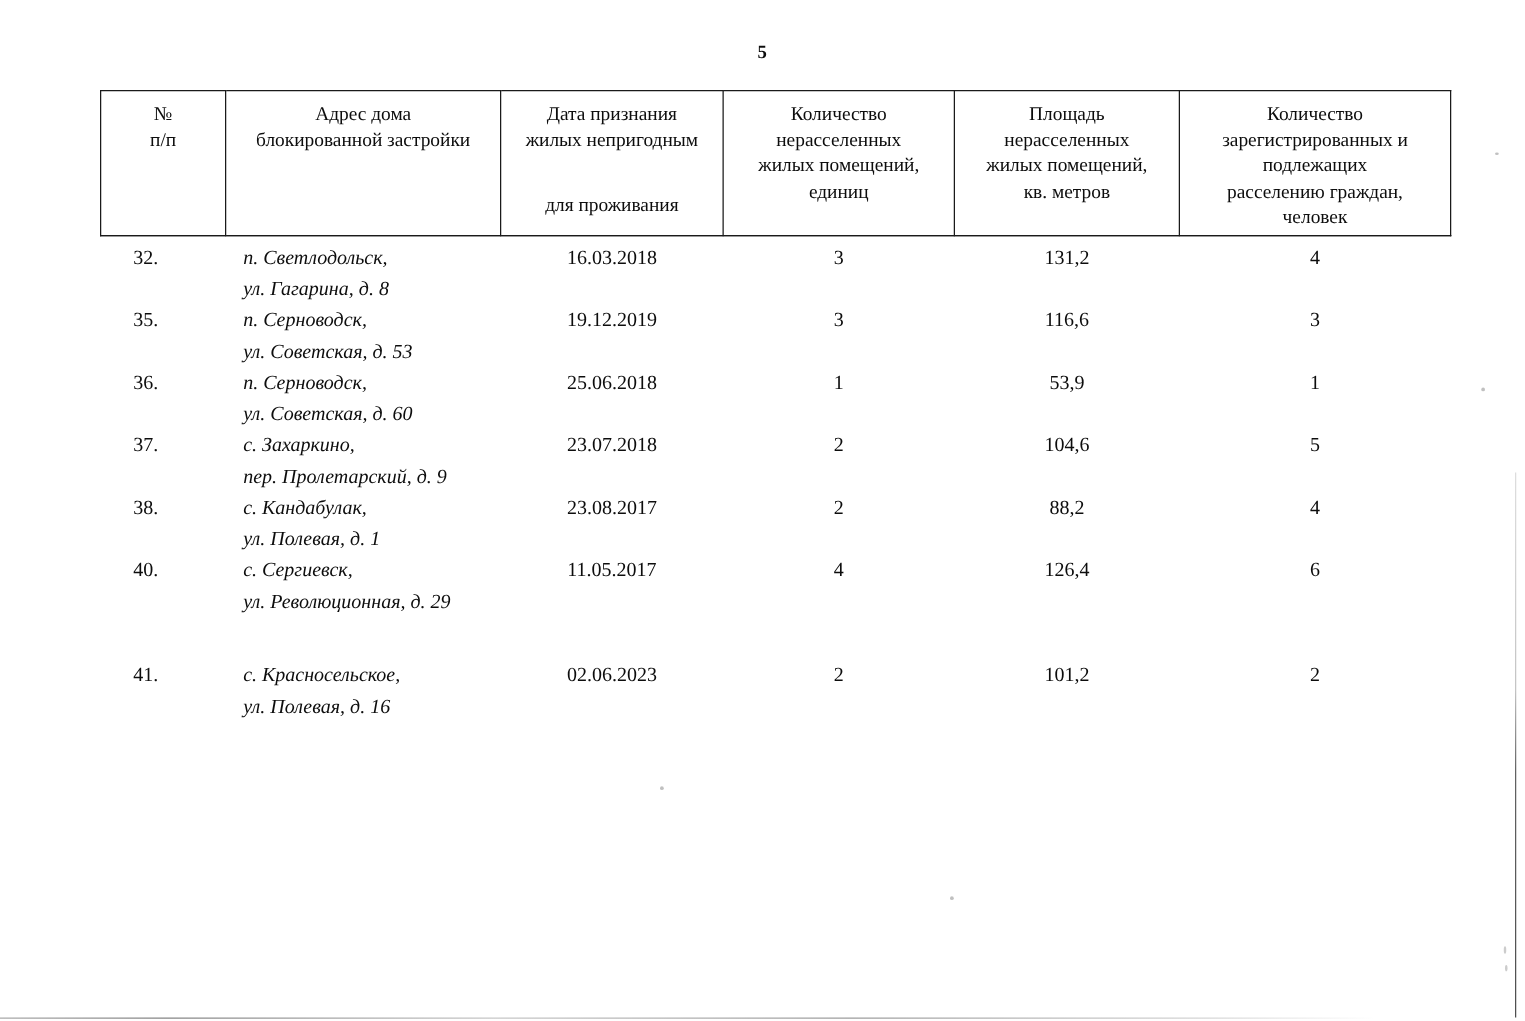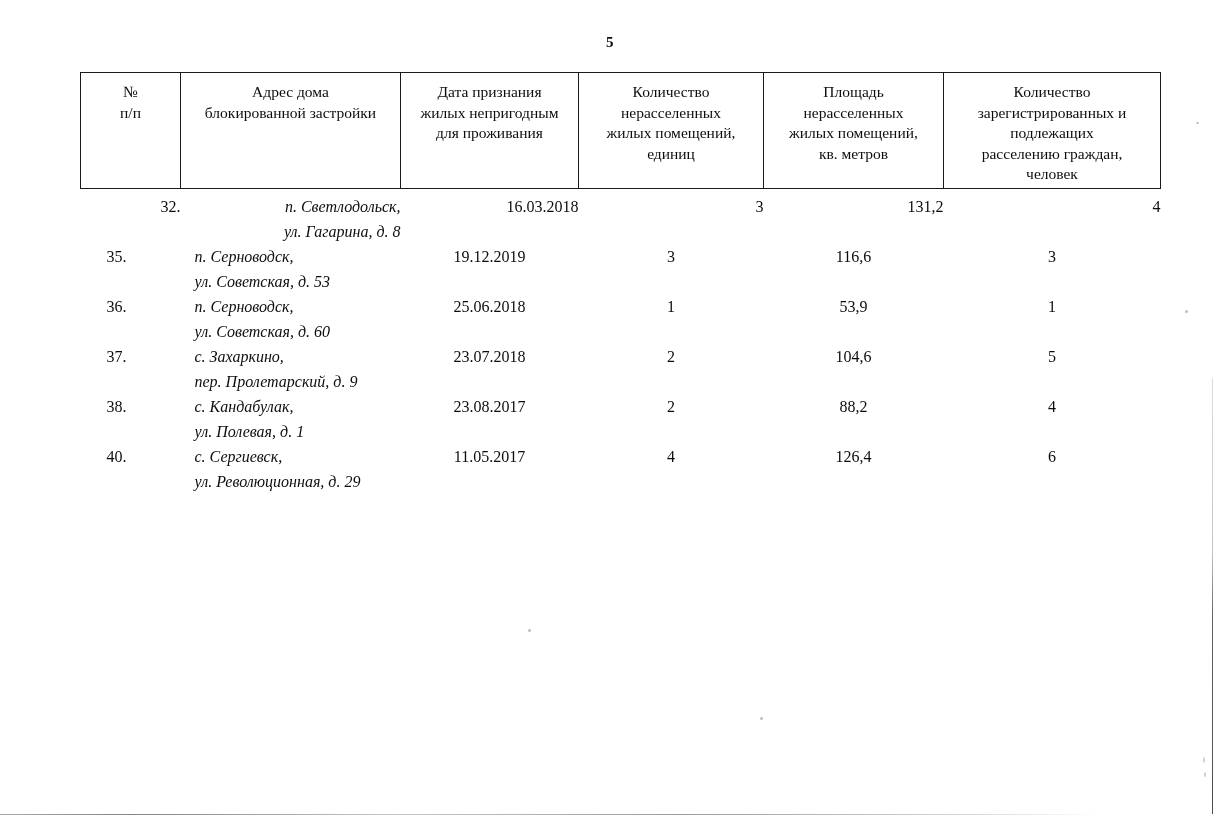--- a/index.html
+++ b/index.html
@@ -81,21 +81,21 @@
   tbody tr td.ctr{
     text-align:center;
   }
   tbody td .l1{ display:block; }
   tbody td .l2{ display:block; }
 
   
   tbody tr { height:50px; }
   tbody tr.gap-before td { padding-top:29px; }
   tbody tr.gap-before-big td { padding-top:34px; }
-  tbody tr:first-child td { padding-top:5px;text-align:right; }
+  tbody tr:first-child td { padding-top:5px; }
 
   
   .scan-line-bottom{
     position:absolute;
     left:0; top:814px;
     width:1100px; height:1px;
     background:linear-gradient(90deg,#9a9a9a 0%, #6e6e6e 12%, #bdbdbd 36%, #8a8a8a 62%, #cfcfcf 88%, #ffffff 100%);
     opacity:.85;
   }
   .scan-line-right{
@@ -137,21 +137,21 @@
             <span style="display: block;">№</span>
             <span style="display: block;">п/п</span>
           </th>
           <th>
             <span style="display: block;">Адрес дома</span>
             <span style="display: block;">блокированной застройки</span>
           </th>
           <th>
             <span style="display: block;">Дата признания</span>
             <span style="display: block;">жилых непригодным</span>
-            <span style="display: block;">для проживания</span>
+            <span style="display: block; margin-top: 32px;">для проживания</span>
           </th>
           <th>
             <span style="display: block;">Количество</span>
             <span style="display: block;">нерасселенных</span>
             <span style="display: block;">жилых помещений,</span>
             <span style="display: block;">единиц</span>
           </th>
           <th>
             <span style="display: block;">Площадь</span>
             <span style="display: block;">нерасселенных</span>
@@ -285,20 +285,41 @@
               <span class="l1">11.05.2017</span>
             </td>
             <td class="ctr">
               <span class="l1">4</span>
             </td>
             <td class="ctr">
               <span class="l1">126,4</span>
             </td>
             <td class="ctr">
               <span class="l1">6</span>
+            </td>
+          </tr>
+          <tr class="gap-before-big">
+            <td class="num">
+              <span class="l1">41.</span>
+            </td>
+            <td class="addr">
+              <span class="l1">с. Красносельское,</span>
+              <span class="l2">ул. Полевая, д. 16</span>
+            </td>
+            <td class="ctr">
+              <span class="l1">02.06.2023</span>
+            </td>
+            <td class="ctr">
+              <span class="l1">2</span>
+            </td>
+            <td class="ctr">
+              <span class="l1">101,2</span>
+            </td>
+            <td class="ctr">
+              <span class="l1">2</span>
             </td>
           </tr>
         </tbody>
     </table>
   </div>
 
   <div class="scan-line-bottom"></div>
   <div class="scan-line-right"></div>
   <div class="speck sp1"></div>
   <div class="speck sp2"></div>

